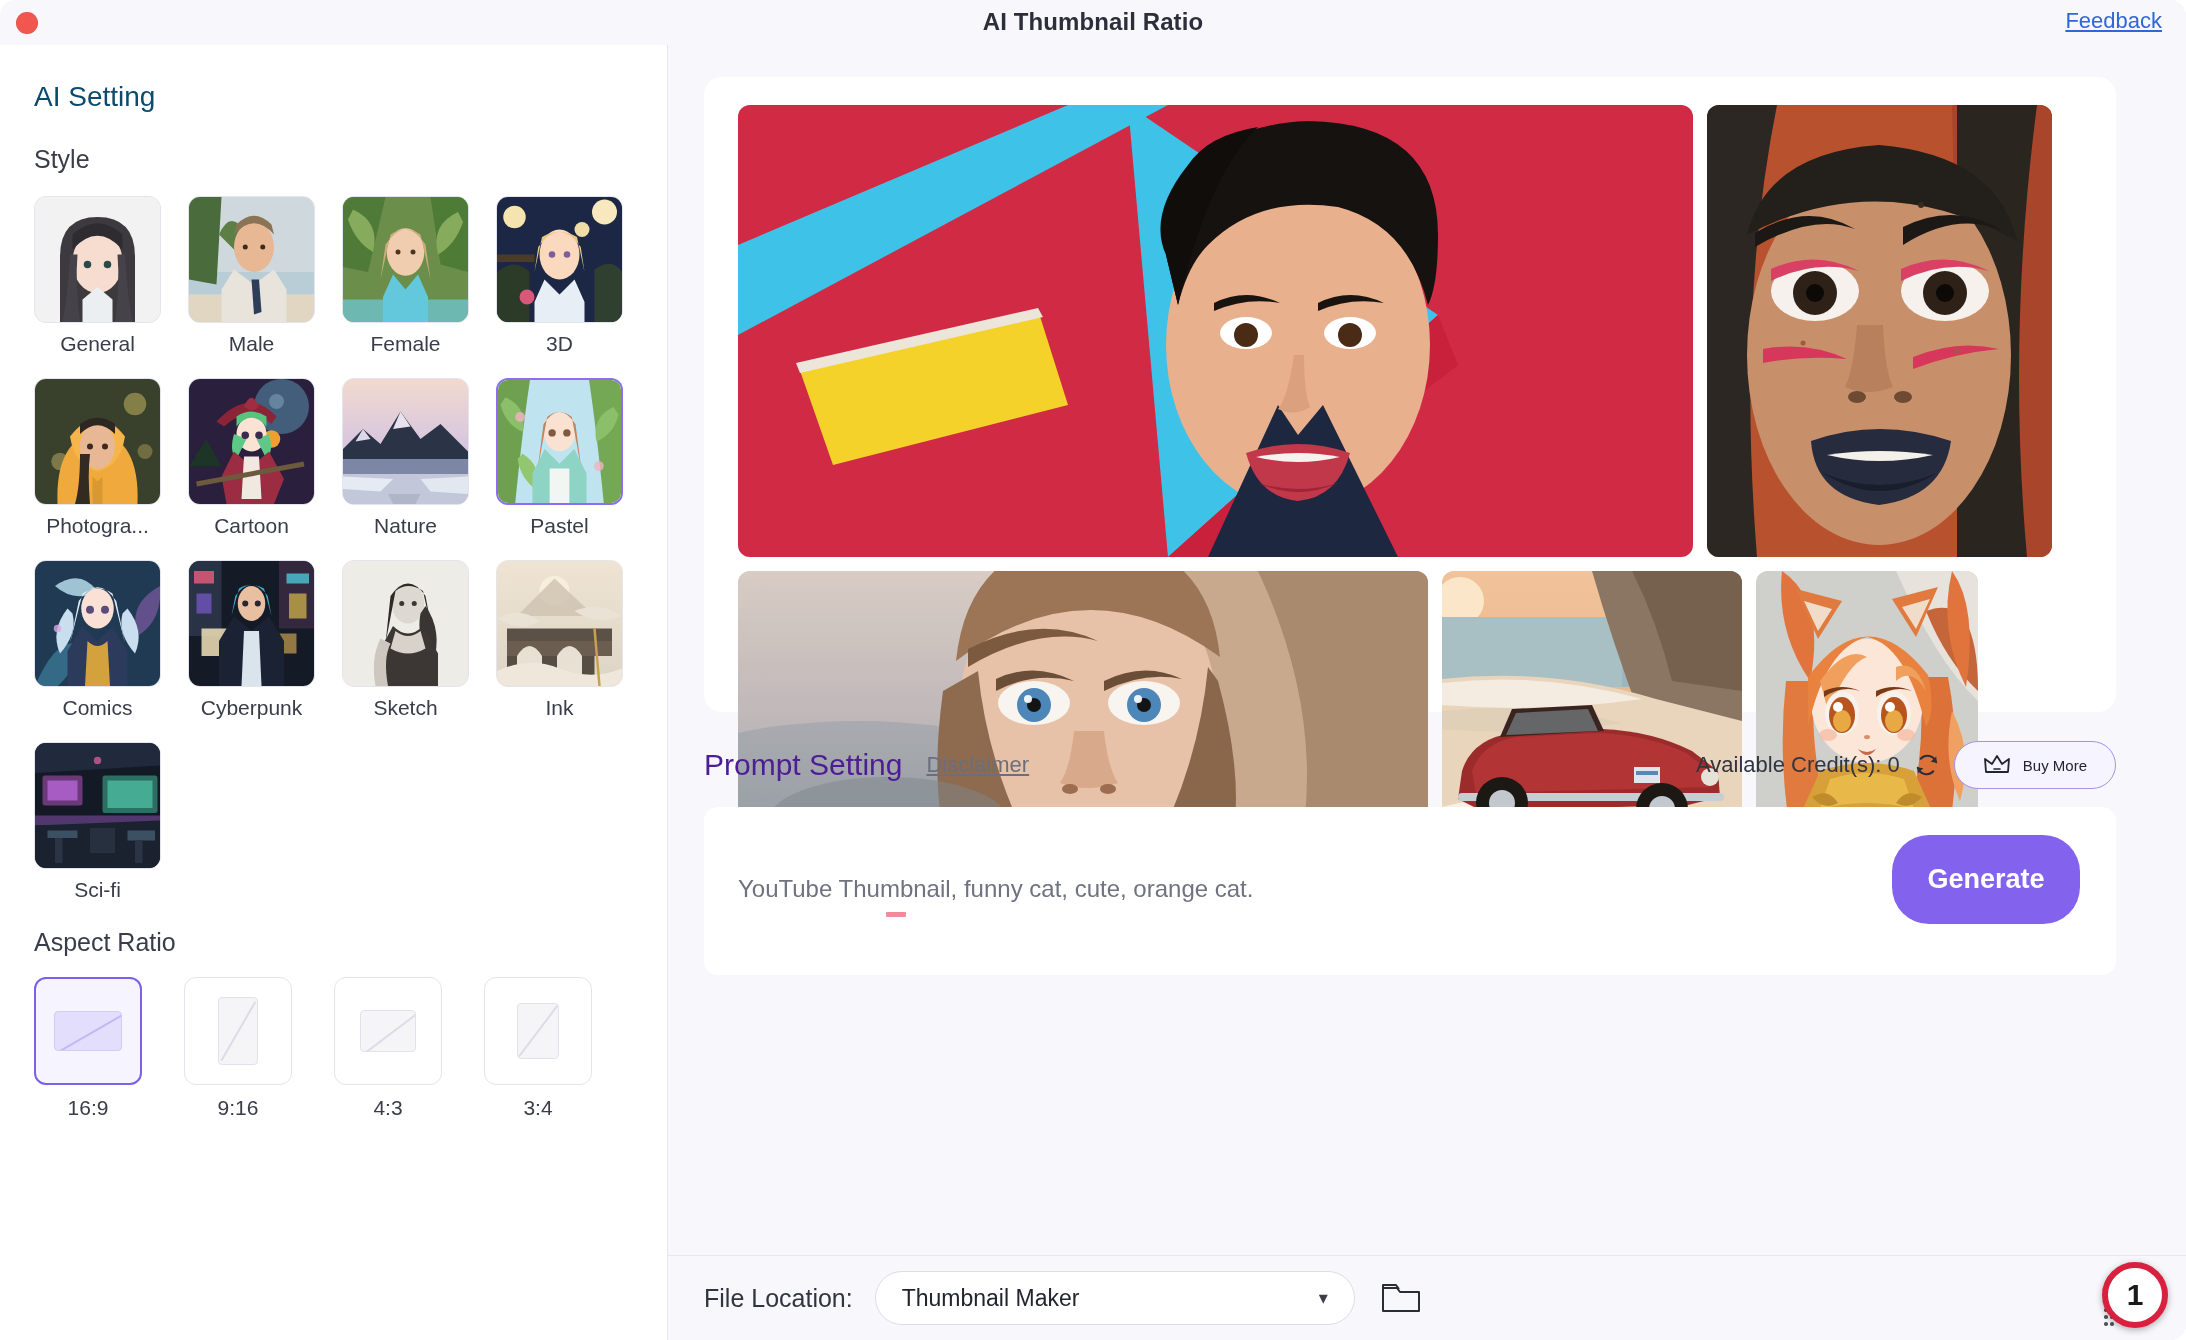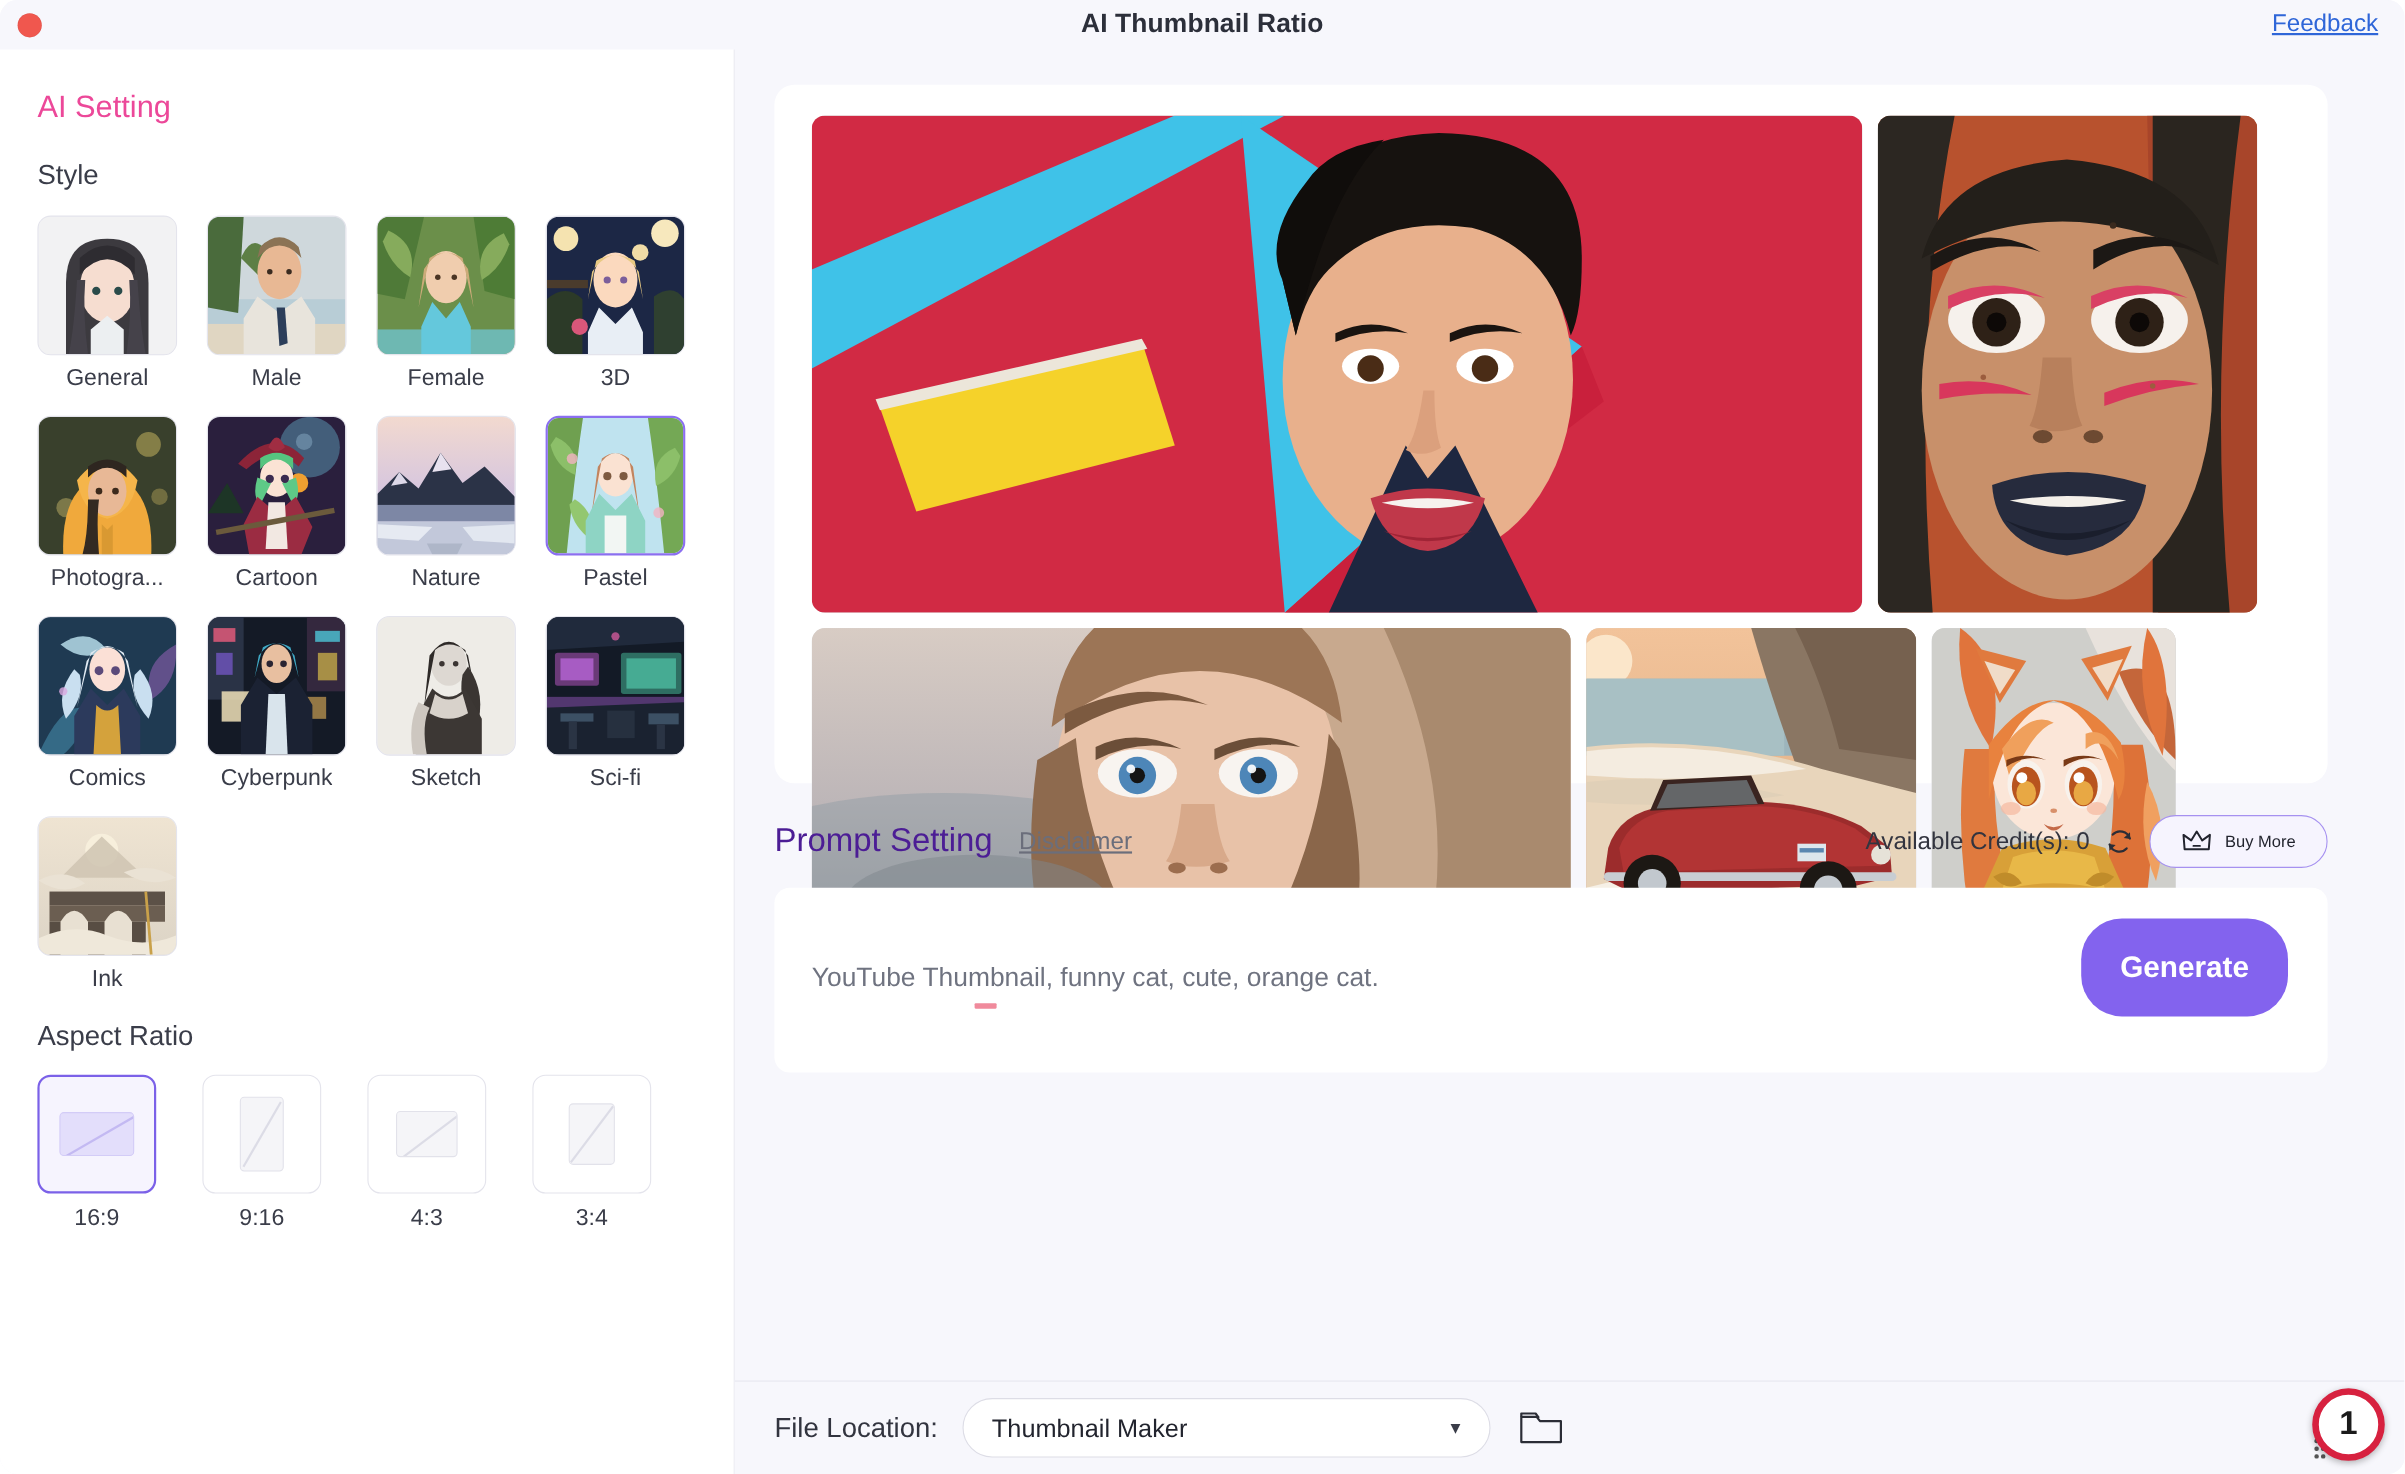--- a/index.html
+++ b/index.html
@@ -53,21 +53,21 @@
   
   .sidebar {
     width: 668px; height: 1295px;
     background: #FFFFFF;
     border-right: 1px solid #E7E7EF;
     padding: 36px 34px 0 34px;
     overflow: hidden;
     position: relative;
   }
   .sidebar-title {
-    font-size: 28px; color: #ec4899; font-weight: 400;
+    font-size: 28px; color: #0c4a6e; font-weight: 400;
     margin-bottom: 32px;
   }
   .section-label {
     font-size: 25px; color: #3A3D49; font-weight: 400;
     margin-bottom: 22px;
   }
   .style-grid {
     display: grid;
     grid-template-columns: repeat(4, 127px);
     gap: 22px 27px;
@@ -499,42 +499,20 @@
               <path d="M38 28 Q52 8 66 28 L74 70 L64 24 Q52 16 42 24 L34 66 Z" fill="#2e2a28"></path>
               <path d="M66 36 q14 20 6 46 q-14-20 -10-40 z" fill="#3a3532"></path>
               <path d="M40 52 q12 12 24 0 l12 22 l0 26 l-48 0 l0-26 z" fill="#3c3734"></path>
               <path d="M42 56 q10 8 20 0 l4 14 q-14 8 -28 0 z" fill="#d8d2cb"></path>
               <circle cx="47" cy="34" r="2" fill="#3b3533"></circle>
                 <circle cx="57" cy="34" r="2" fill="#3b3533"></circle>
               <path d="M30 62 q-8 16 -4 38 l10 0 q-4-22 2-34 z" fill="#cdc7c0"></path>
             </svg>
           </div>
           <div class="style-label">Sketch</div>
-        </div>
-
-        <div class="style-cell">
-          <div class="style-thumb">
-            <svg class="thumb-art" viewBox="0 0 100 100" preserveAspectRatio="none">
-              <rect width="100" height="100" fill="#131a26"></rect>
-              <path d="M0 0 L100 0 L100 18 L0 24 Z" fill="#202a3c"></path>
-              <rect x="54" y="26" width="44" height="30" rx="2" fill="#2e6e62"></rect>
-              <rect x="58" y="30" width="36" height="22" fill="#4fc0a4" opacity="0.75"></rect>
-              <rect x="6" y="26" width="32" height="24" rx="2" fill="#6a3a78"></rect>
-              <rect x="10" y="30" width="24" height="16" fill="#b765d6" opacity="0.8"></rect>
-              <rect x="0" y="58" width="100" height="8" fill="#7d4ba0" opacity="0.6"></rect>
-              <path d="M0 66 L100 62 L100 100 L0 100 Z" fill="#1a2230"></path>
-              <rect x="10" y="70" width="24" height="6" fill="#3c5064"></rect>
-              <rect x="44" y="68" width="20" height="20" fill="#26303f"></rect>
-              <rect x="74" y="70" width="22" height="8" fill="#3c5064"></rect>
-              <rect x="16" y="76" width="6" height="20" fill="#2a3444"></rect>
-              <rect x="80" y="78" width="6" height="18" fill="#2a3444"></rect>
-              <circle cx="50" cy="14" r="3" fill="#d05a9a" opacity="0.8"></circle>
-            </svg>
-          </div>
-          <div class="style-label">Sci-fi</div>
         </div>
 
         <div class="style-cell">
           <div class="style-thumb">
             <svg class="thumb-art" viewBox="0 0 100 100" preserveAspectRatio="none">
               <defs>
                 <linearGradient id="inkSky" x1="0" y1="0" x2="0" y2="1">
                   <stop offset="0%" stop-color="#efe4d2"></stop>
                     <stop offset="100%" stop-color="#dcd4c6"></stop>
                 </linearGradient>
@@ -549,20 +527,42 @@
               <path d="M16 76 q10-16 20 0 l0 24 l-20 0 z" fill="#e8e0d2"></path>
               <path d="M48 76 q10-16 20 0 l0 24 l-20 0 z" fill="#e8e0d2"></path>
               <rect x="8" y="76" width="8" height="24" fill="#584d43"></rect>
               <rect x="36" y="76" width="12" height="24" fill="#584d43"></rect>
               <rect x="68" y="76" width="10" height="24" fill="#584d43"></rect>
               <path d="M0 88 q26-12 50-2 q26 10 50 0 l0 14 l-100 0 z" fill="#efe8da"></path>
               <path d="M78 54 L82 100" stroke="#c9a14a" stroke-width="2" fill="none"></path>
             </svg>
           </div>
           <div class="style-label">Ink</div>
+        </div>
+
+        <div class="style-cell">
+          <div class="style-thumb">
+            <svg class="thumb-art" viewBox="0 0 100 100" preserveAspectRatio="none">
+              <rect width="100" height="100" fill="#131a26"></rect>
+              <path d="M0 0 L100 0 L100 18 L0 24 Z" fill="#202a3c"></path>
+              <rect x="54" y="26" width="44" height="30" rx="2" fill="#2e6e62"></rect>
+              <rect x="58" y="30" width="36" height="22" fill="#4fc0a4" opacity="0.75"></rect>
+              <rect x="6" y="26" width="32" height="24" rx="2" fill="#6a3a78"></rect>
+              <rect x="10" y="30" width="24" height="16" fill="#b765d6" opacity="0.8"></rect>
+              <rect x="0" y="58" width="100" height="8" fill="#7d4ba0" opacity="0.6"></rect>
+              <path d="M0 66 L100 62 L100 100 L0 100 Z" fill="#1a2230"></path>
+              <rect x="10" y="70" width="24" height="6" fill="#3c5064"></rect>
+              <rect x="44" y="68" width="20" height="20" fill="#26303f"></rect>
+              <rect x="74" y="70" width="22" height="8" fill="#3c5064"></rect>
+              <rect x="16" y="76" width="6" height="20" fill="#2a3444"></rect>
+              <rect x="80" y="78" width="6" height="18" fill="#2a3444"></rect>
+              <circle cx="50" cy="14" r="3" fill="#d05a9a" opacity="0.8"></circle>
+            </svg>
+          </div>
+          <div class="style-label">Sci-fi</div>
         </div>
 
       </div>
 
       <div class="aspect-title">Aspect Ratio</div>
       <div class="aspect-grid">
 
         <div class="aspect-cell selected">
           <div class="aspect-box">
             <div class="ratio-shape r169"></div>

